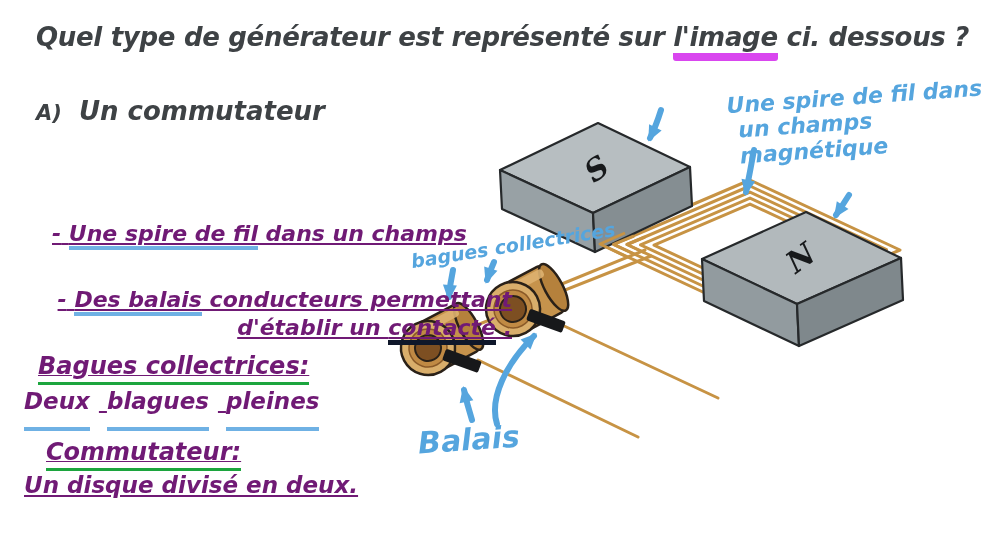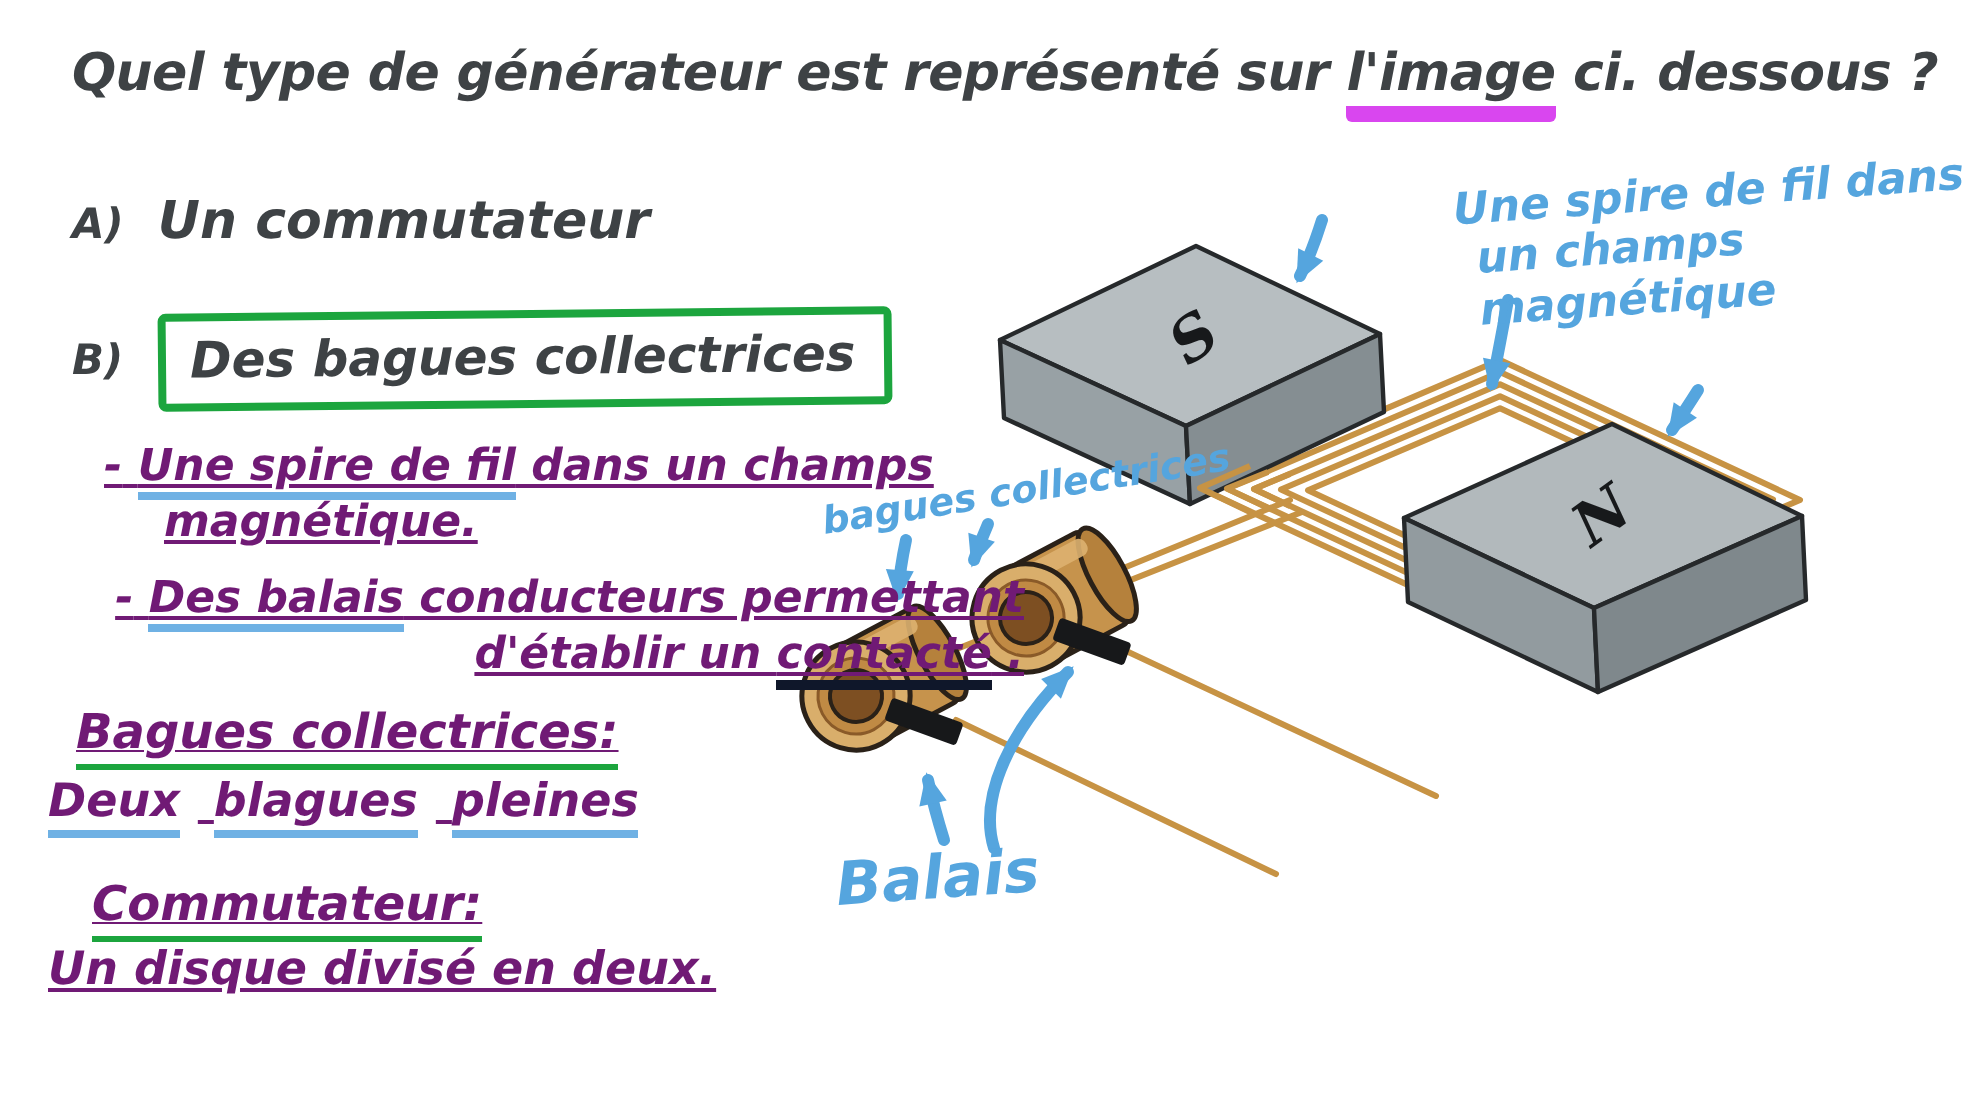--- a/index.html
+++ b/index.html
@@ -19,21 +19,21 @@
   .green-box{
     display:inline-block;border:4px solid #1ca53e;border-radius:4px;padding:5px 14px 7px 12px;
     transform:rotate(-0.6deg);font-size:25px;
   }
   .note{font-size:22px;line-height:1.28;}
   .note .wrap2{padding-left:30px;}
   .u-blue{border-bottom:4px solid #6fb1e4;padding-bottom:0px;}
   .u-orange{border-bottom:5px solid #0f172a;padding-bottom:0px;}
   .def-title{font-size:24px;border-bottom:3px solid #1ca53e;padding-bottom:2px;}
   .def-body{font-size:23px;}
-  .word-u{display:inline-block;margin-right:9px;border-bottom:4px solid #6fb1e4;padding-bottom:1px;}
+  .word-u{display:inline-block;margin-right:9px;border-bottom:4px solid #6fb1e4;padding-bottom:13px;}
   .lbl-spire{left:728px;top:84px;font-size:22px;transform:rotate(-4deg);line-height:1.15;z-index:3;}
   .lbl-spire .l2{padding-left:10px;}
   .lbl-bagues{left:410px;top:234px;font-size:19px;transform:rotate(-9deg);white-space:nowrap;z-index:3;}
   .lbl-balais{left:418px;top:422px;font-size:30px;transform:rotate(-4deg);z-index:3;}
   svg.diagram{position:absolute;left:0;top:0;z-index:1;}
 </style>
 </head>
 <body>
 
 <div class="canvas">
@@ -117,31 +117,24 @@
 
   <div class="abs txt title ink">
     <span>Quel type de générateur est représenté sur </span><span class="u-orange-big">l'image</span><span> ci. dessous ?</span>
   </div>
 
   <div class="abs txt opt ink" style="left:36px;top:96px;">
     <span class="opt-label">A)</span>
     <span>Un commutateur</span>
   </div>
 
-  <div class="abs txt opt ink" style="left:36px;top:155px;">
-    <span class="opt-label">B)</span>
-    <span class="green-box">
-      <span>Des bagues collectrices</span>
-    </span>
-  </div>
 
   <div class="abs txt note green" style="left:52px;top:220px;width:430px;">
     <span>-</span>
     <span class="u-blue">Une spire de fil</span><span> dans un champs</span><br>
-    <span class="wrap2">magnétique.</span>
   </div>
 
   <div class="abs txt note green" style="left:52px;top:286px;width:460px;text-align:right;">
     <span>-</span>
     <span class="u-blue">Des balais</span><span> conducteurs permettant</span><br>
     <span class="wrap2"><span>d'établir un </span><span class="u-orange">contacté</span><span> .</span></span>
   </div>
 
   <div class="abs txt green" style="left:38px;top:352px;">
     <span class="def-title">Bagues collectrices:</span>

